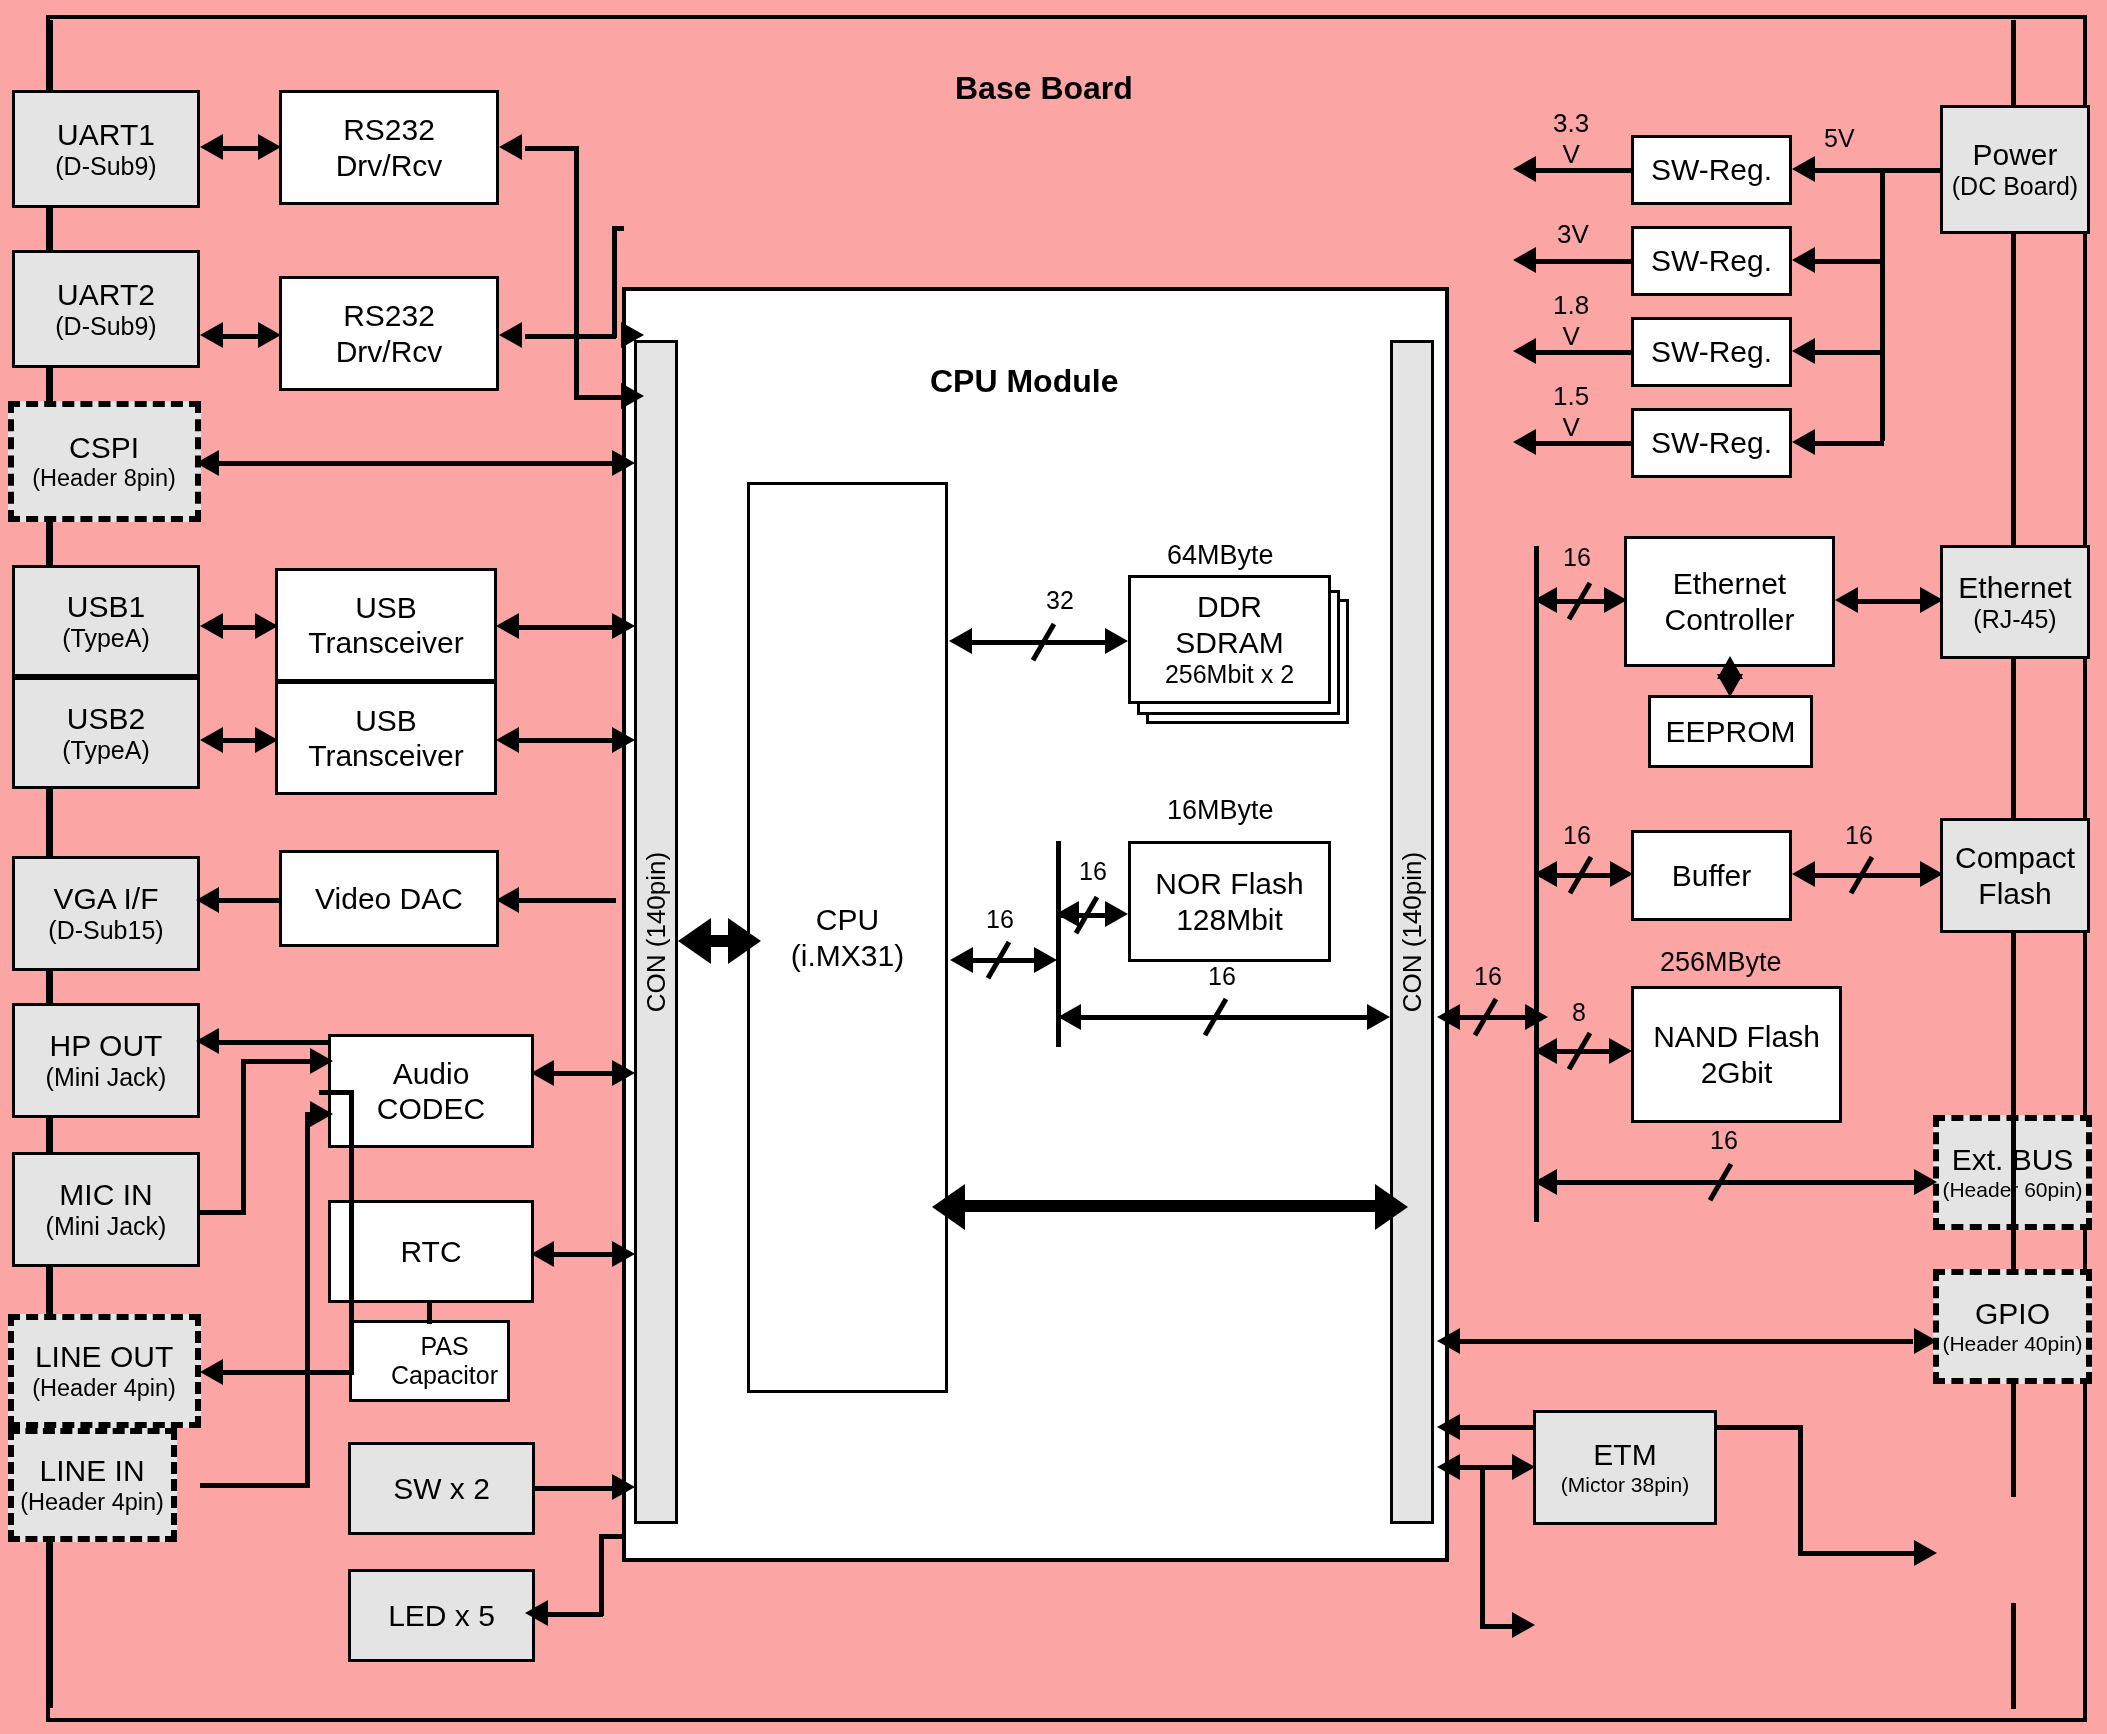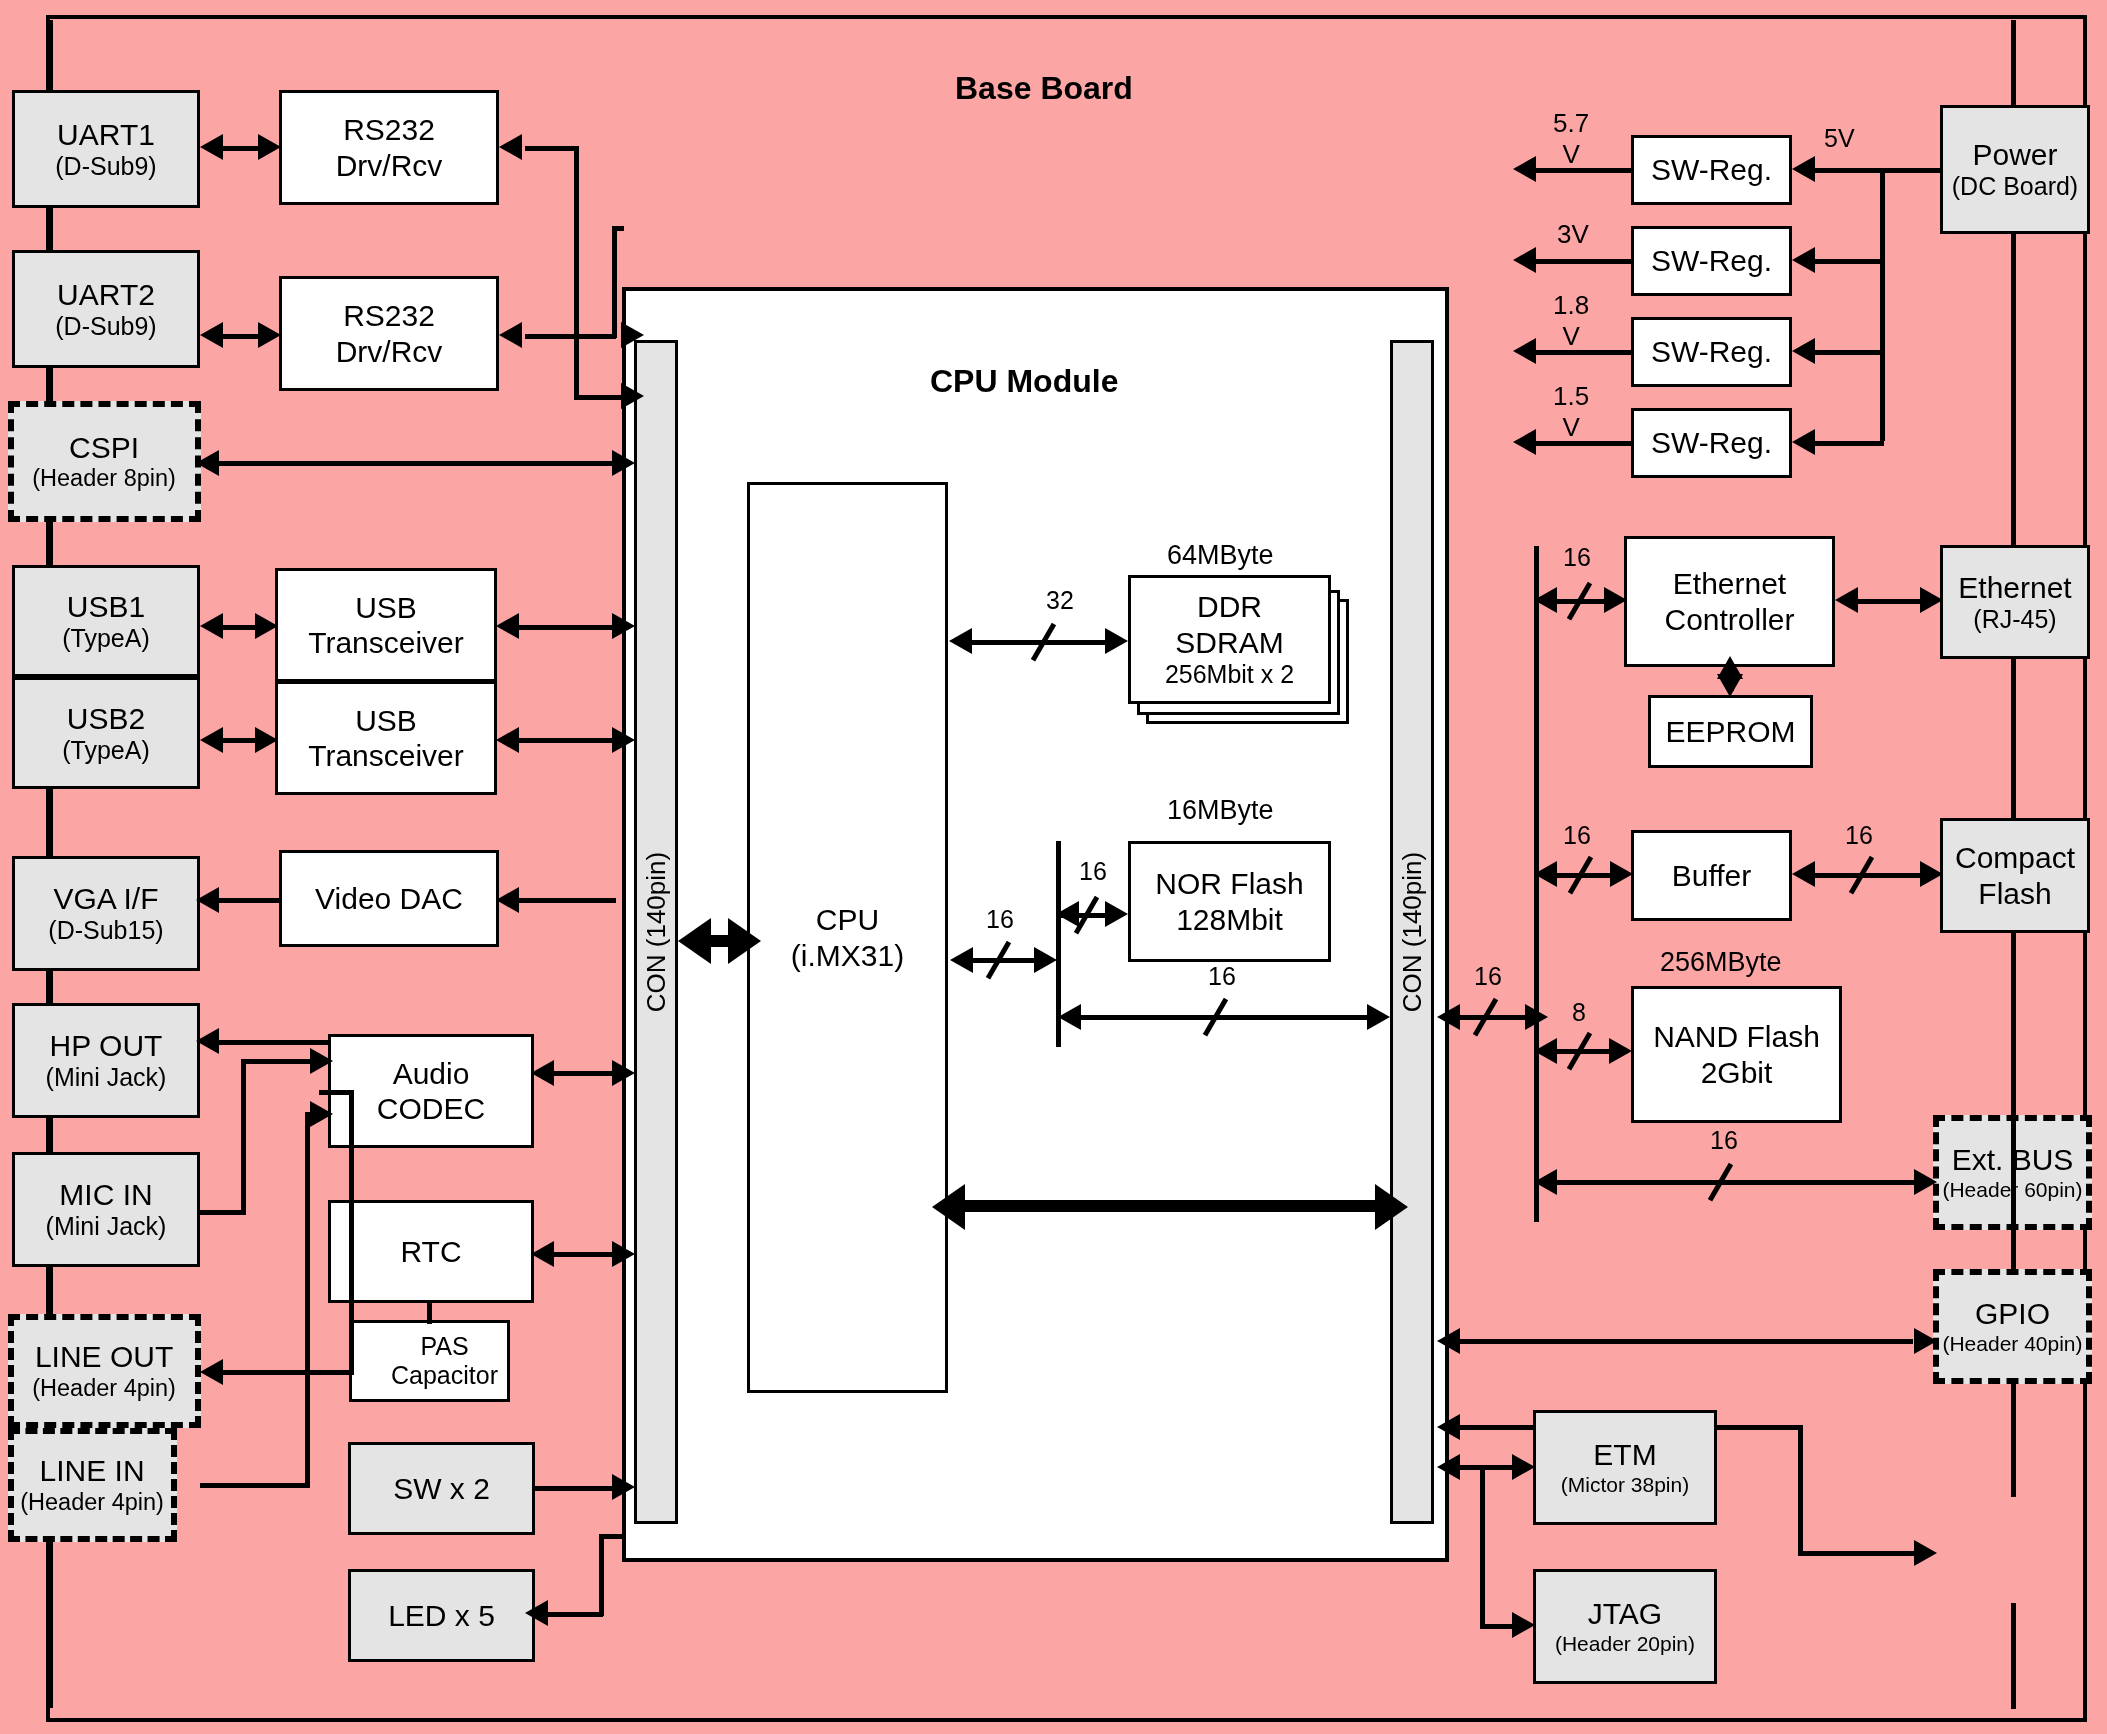--- a/index.html
+++ b/index.html
@@ -229,21 +229,21 @@
   <div class="ar ar-l" style="left:1792px;top:247px;"></div>
   <div class="h" style="left:1814px;top:350px;width:70px;"></div>
   <div class="ar ar-l" style="left:1792px;top:338px;"></div>
   <div class="h" style="left:1814px;top:441px;width:70px;"></div>
   <div class="ar ar-l" style="left:1792px;top:429px;"></div>
   <div class="wlbl" style="left:1824px;top:124px;">5V</div>
 
   <div class="h" style="left:1534px;top:168px;width:97px;"></div>
   <div class="ar ar-l" style="left:1513px;top:156px;"></div>
   <div class="vlbl" style="left:1553px;top:108px;">
-    <span>5.7</span><br>
+    <span>3.3</span><br>
     <span>V</span>
   </div>
 
   <div class="h" style="left:1534px;top:259px;width:97px;"></div>
   <div class="ar ar-l" style="left:1513px;top:247px;"></div>
   <div class="vlbl" style="left:1557px;top:219px;">
     <span>3V</span>
   </div>
 
   <div class="h" style="left:1534px;top:350px;width:97px;"></div>
@@ -352,24 +352,20 @@
   <div class="v" style="left:2011px;top:1603px;height:106px;"></div>
   <div class="v" style="left:2011px;top:932px;height:340px;"></div>
   <div class="v" style="left:2011px;top:656px;height:165px;"></div>
   <div class="v" style="left:2011px;top:20px;height:88px;"></div>
   <div class="v" style="left:2011px;top:231px;height:317px;"></div>
 
   <div class="blk gray" style="left:1533px;top:1410px;width:184px;height:115px;">
     <div class="t1">ETM</div>
     <div class="ttiny">(Mictor 38pin)</div>
   </div>
-  <div class="blk gray" style="left:1533px;top:1569px;width:184px;height:115px;">
-    <div class="t1">JTAG</div>
-    <div class="ttiny">(Header 20pin)</div>
-  </div>
   <div class="h" style="left:1449px;top:1465px;width:64px;"></div>
   <div class="ar ar-l" style="left:1437px;top:1454px;"></div>
   <div class="ar ar-r" style="left:1512px;top:1454px;"></div>
   <div class="v" style="left:1480px;top:1465px;height:161px;"></div>
   <div class="h" style="left:1480px;top:1624px;width:33px;"></div>
   <div class="ar ar-r" style="left:1512px;top:1612px;"></div>
 
   <div class="h" style="left:216px;top:146px;width:50px;"></div>
   <div class="ar ar-l" style="left:200px;top:134px;"></div>
   <div class="ar ar-r" style="left:258px;top:134px;"></div>

